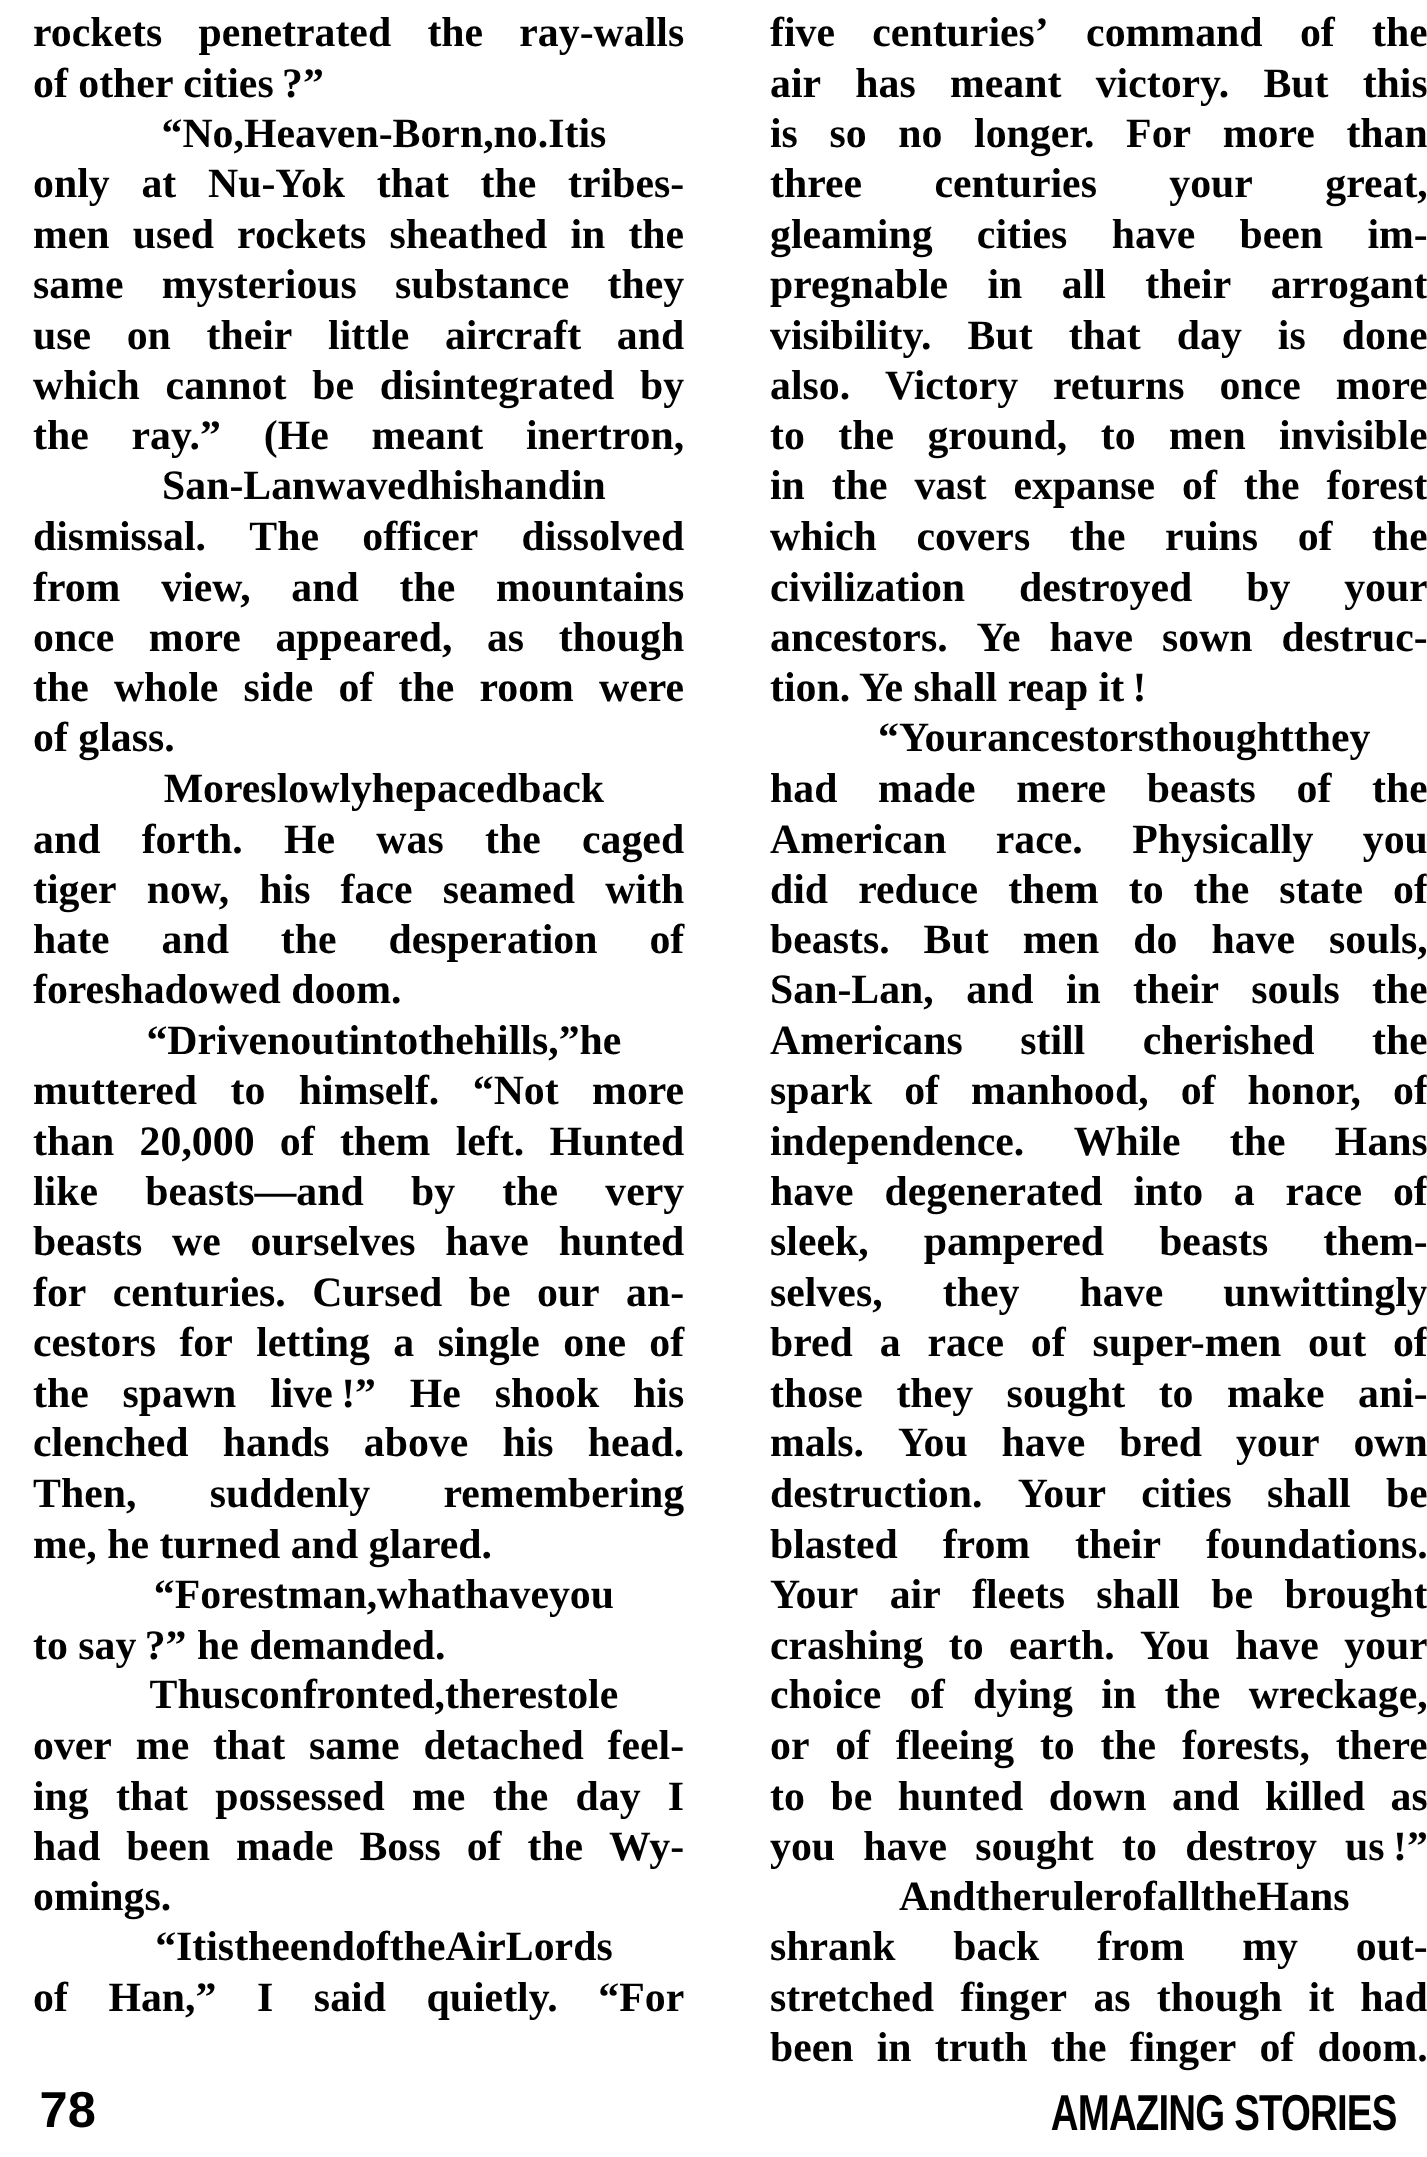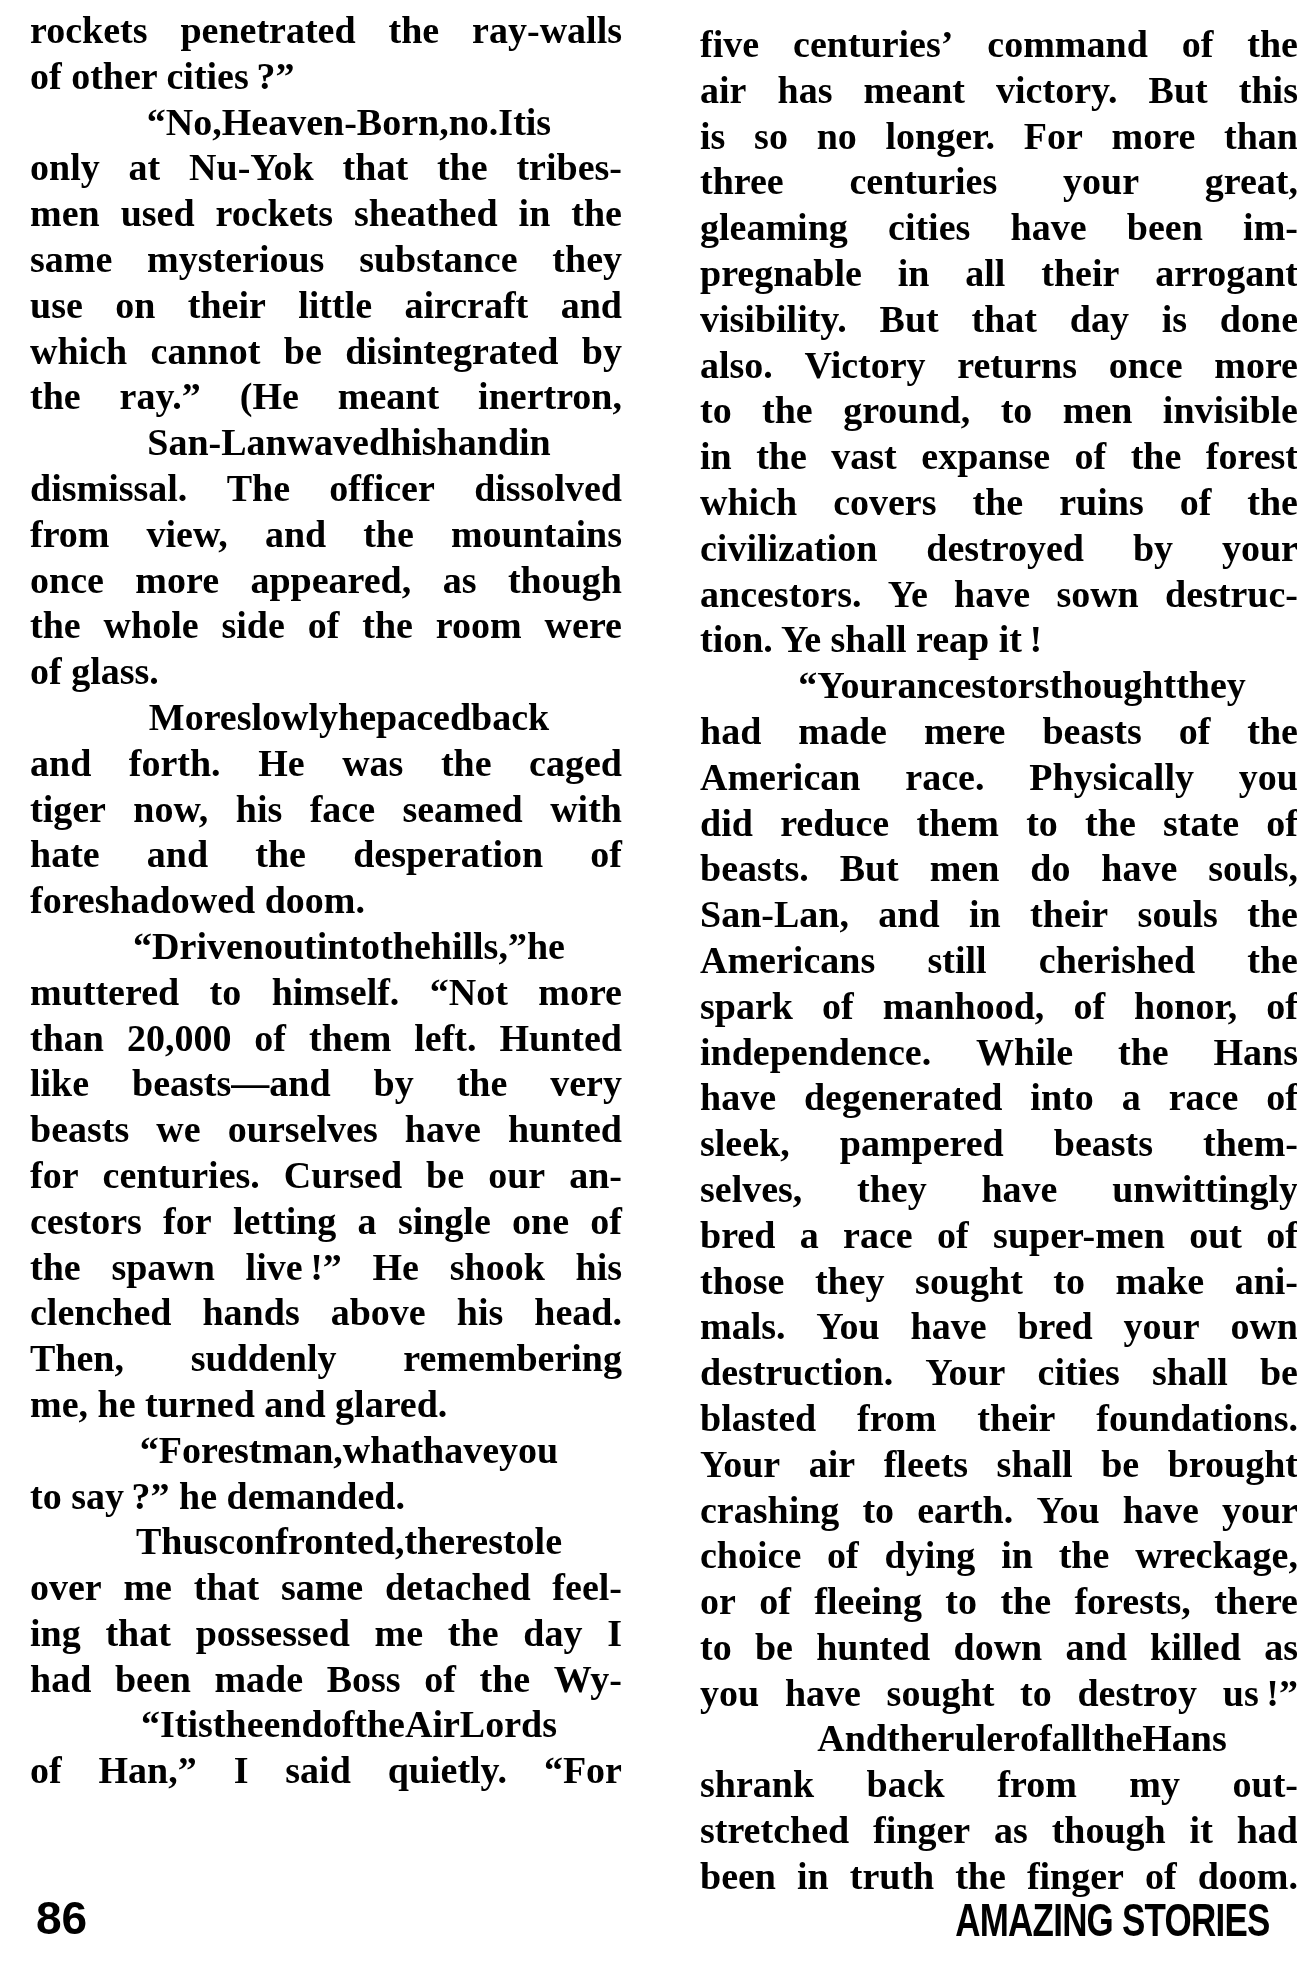--- a/index.html
+++ b/index.html
@@ -9,21 +9,21 @@
     font-family: "Liberation Serif", serif;
     font-weight: bold;
     position: relative; overflow: hidden;
   }
   .page { position: absolute; inset: 0; }
   .columns {
     position: absolute; left: 30px; top: 8px;
     display: flex; gap: 78px;
   }
   .col { width: 592px; }
-  .col-right { width: 598px; margin-top: 14px; }
+  .col-right { width: 598px; }
   .line {
     height: 45.8px; line-height: 45.8px;
     font-size: 38px; white-space: nowrap;
     text-align: left;
   }
   .line.just { display: flex; justify-content: space-between; }
   .line.just span { display: inline-block; }
   .line.indent { padding-left: 46px; justify-content: center; }
   .footer { position: absolute; left: 0; top: 1893px; width: 100%; height: 55px; }
   .page-num {
@@ -280,20 +280,21 @@
         </div>
         <div class="line just">
           <span>had</span>
           <span>been</span>
           <span>made</span>
           <span>Boss</span>
           <span>of</span>
           <span>the</span>
           <span>Wy-</span>
         </div>
+        <div class="line">omings.</div>
         <div class="line indent just">
           <span>“It</span>
           <span>is</span>
           <span>the</span>
           <span>end</span>
           <span>of</span>
           <span>the</span>
           <span>Air</span>
           <span>Lords</span>
         </div>
@@ -608,17 +609,17 @@
           <span>truth</span>
           <span>the</span>
           <span>finger</span>
           <span>of</span>
           <span>doom.</span>
         </div>
       </div>
   </div>
 
   <div class="footer">
-    <div class="page-num">86</div>
+    <div class="page-num">78</div>
     <div class="magazine">AMAZING STORIES</div>
   </div>
 
 </div>
 
 </body></html>

